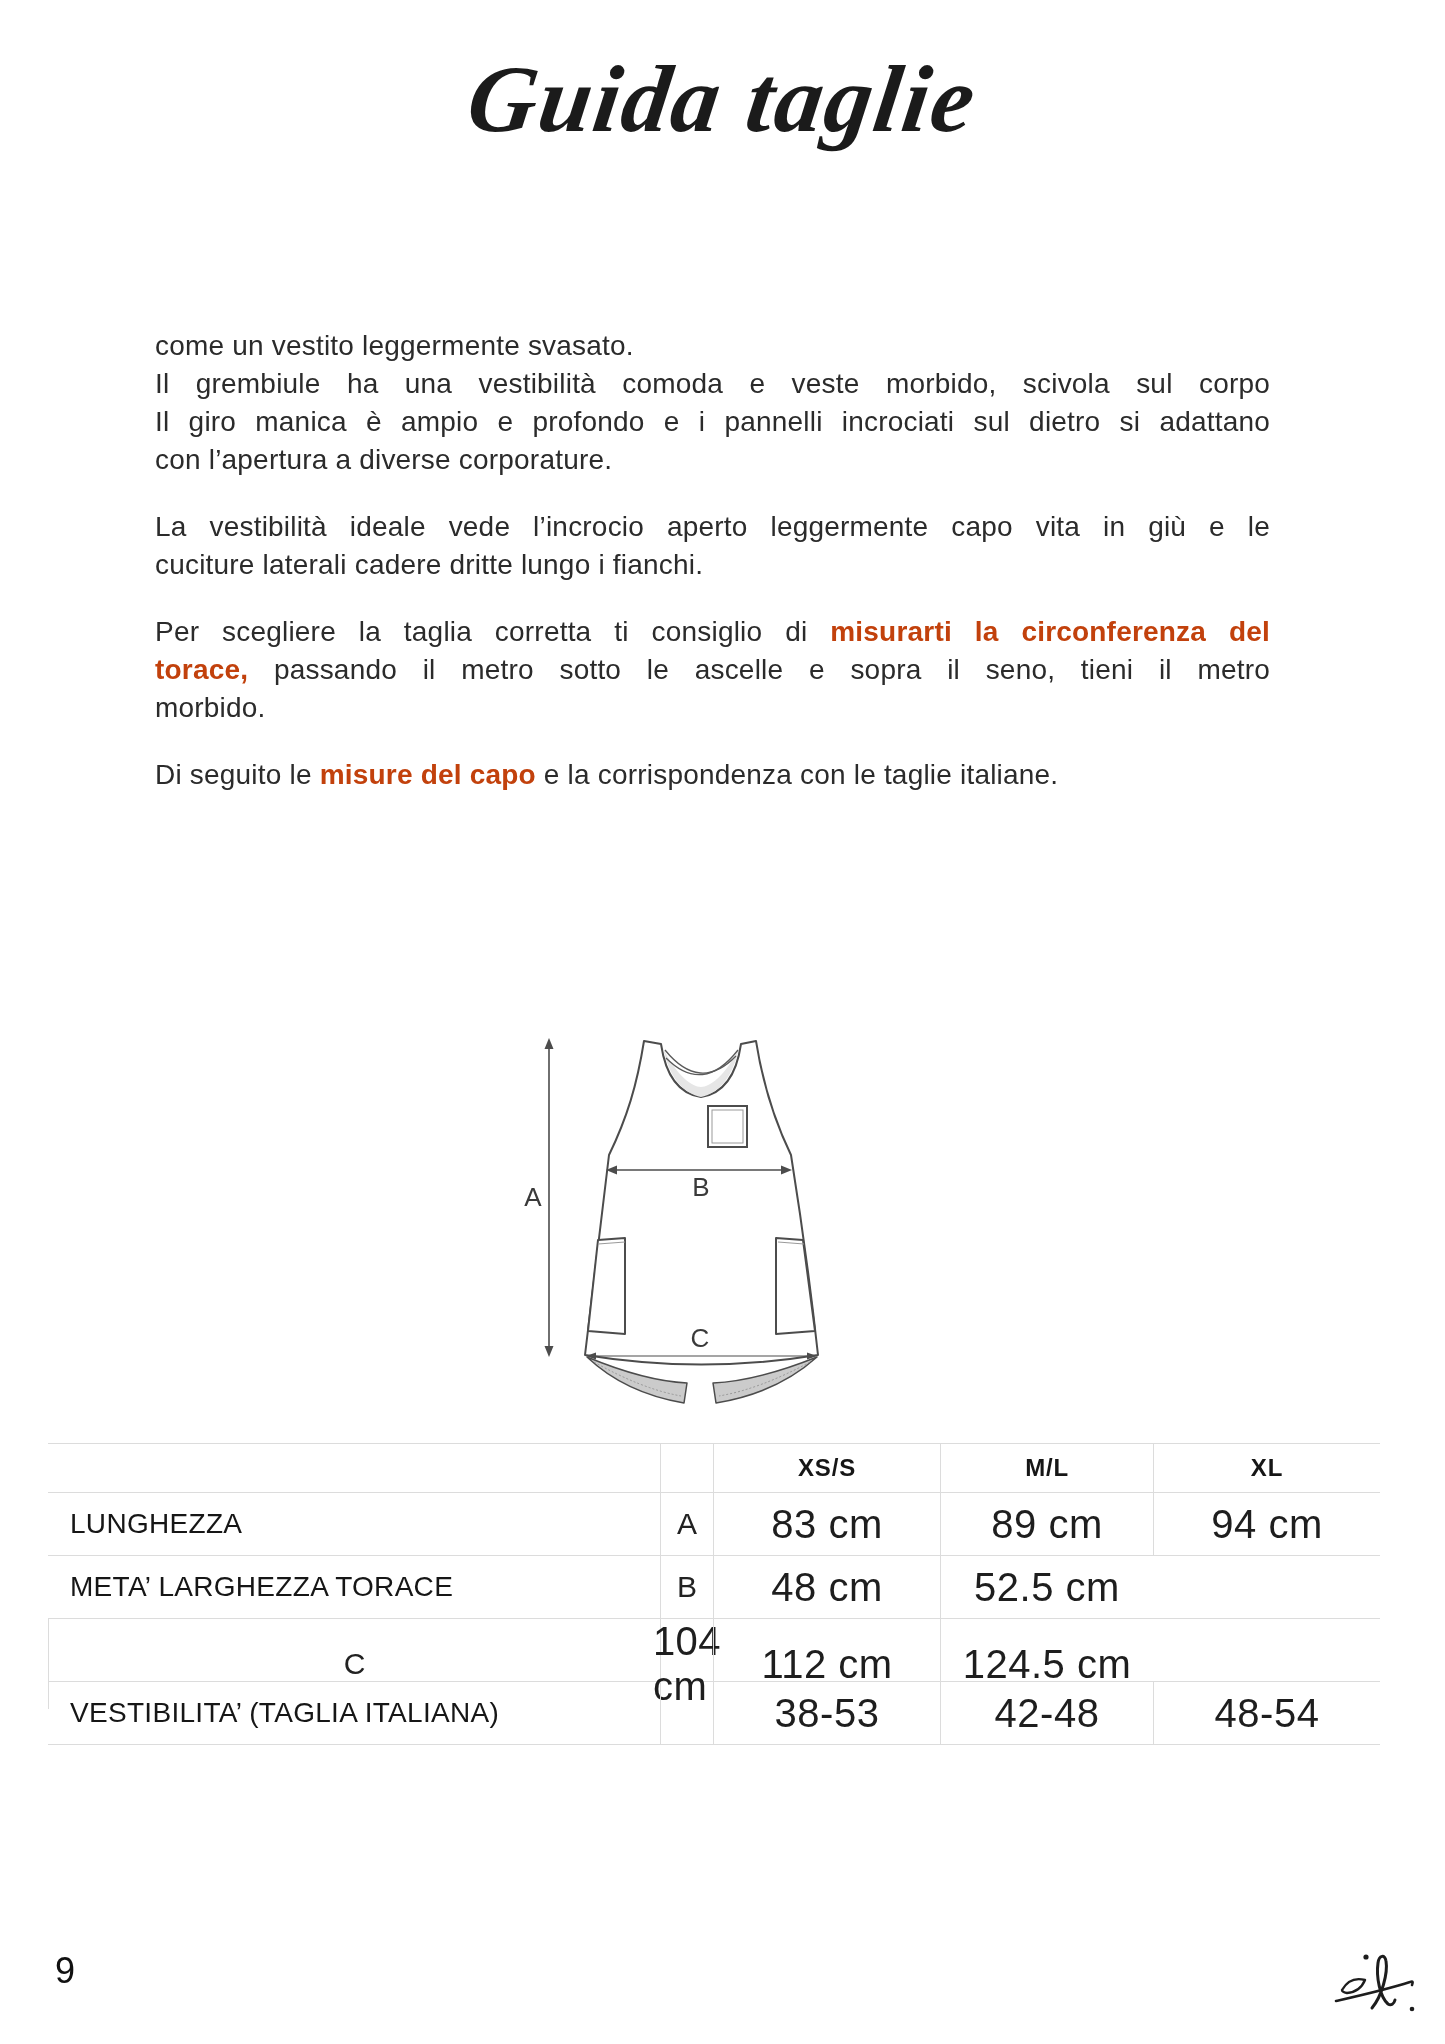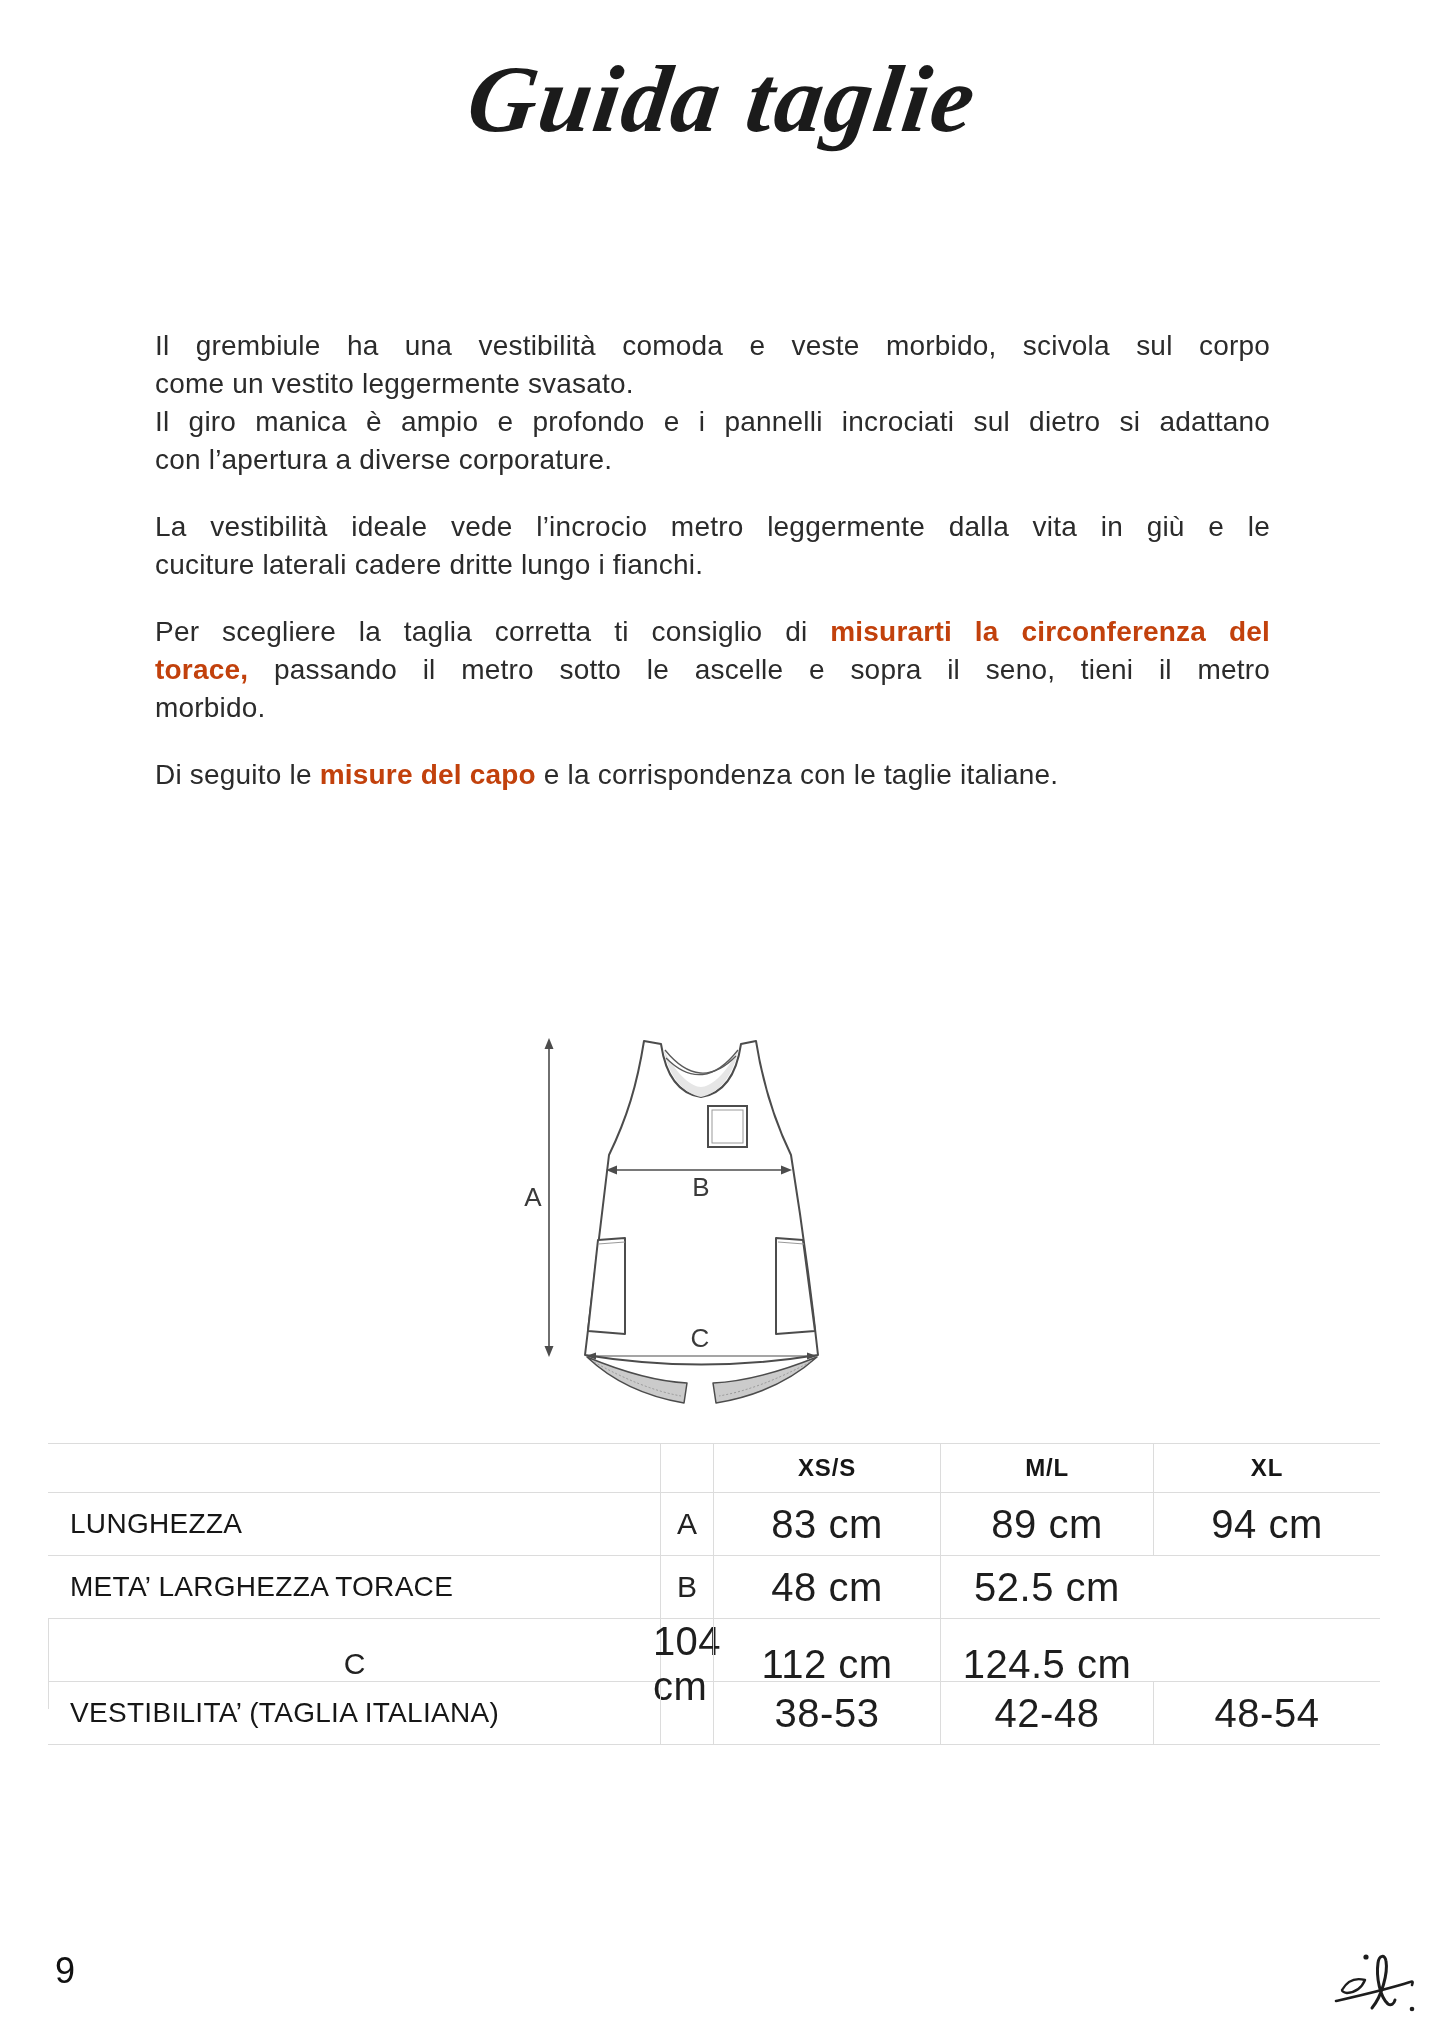--- a/index.html
+++ b/index.html
@@ -70,27 +70,27 @@
   }
   .brand-logo { position:absolute; left:1330px; top:1935px; width:95px; height:85px; }
 </style>
 </head>
 <body>
 
 <div class="title">Guida taglie</div>
 
 <div class="body-text">
   <div class="para">
+    <div class="tline"><span>come un vestito leggermente svasato.</span></div>
     <div class="tline full"><span>Il grembiule ha una vestibilità comoda e veste morbido, scivola sul corpo</span></div>
-    <div class="tline"><span>come un vestito leggermente svasato.</span></div>
     <div class="tline full"><span>Il giro manica è ampio e profondo e i pannelli incrociati sul dietro si adattano</span></div>
     <div class="tline"><span>con l’apertura a diverse corporature.</span></div>
   </div>
   <div class="para">
-    <div class="tline full"><span>La vestibilità ideale vede l’incrocio metro leggermente dalla vita in giù e le</span></div>
+    <div class="tline full"><span>La vestibilità ideale vede l’incrocio aperto leggermente capo vita in giù e le</span></div>
     <div class="tline"><span>cuciture laterali cadere dritte lungo i fianchi.</span></div>
   </div>
   <div class="para">
     <div class="tline full"><span>Per scegliere la taglia corretta ti consiglio di </span><span class="b">misurarti la circonferenza del</span></div>
     <div class="tline full"><span class="b">torace,</span><span> passando il metro sotto le ascelle e sopra il seno, tieni il metro</span></div>
     <div class="tline"><span>morbido.</span></div>
   </div>
   <div class="para">
     <div class="tline"><span>Di seguito le </span><span class="b">misure del capo</span><span> e la corrispondenza con le taglie italiane.</span></div>
   </div>

